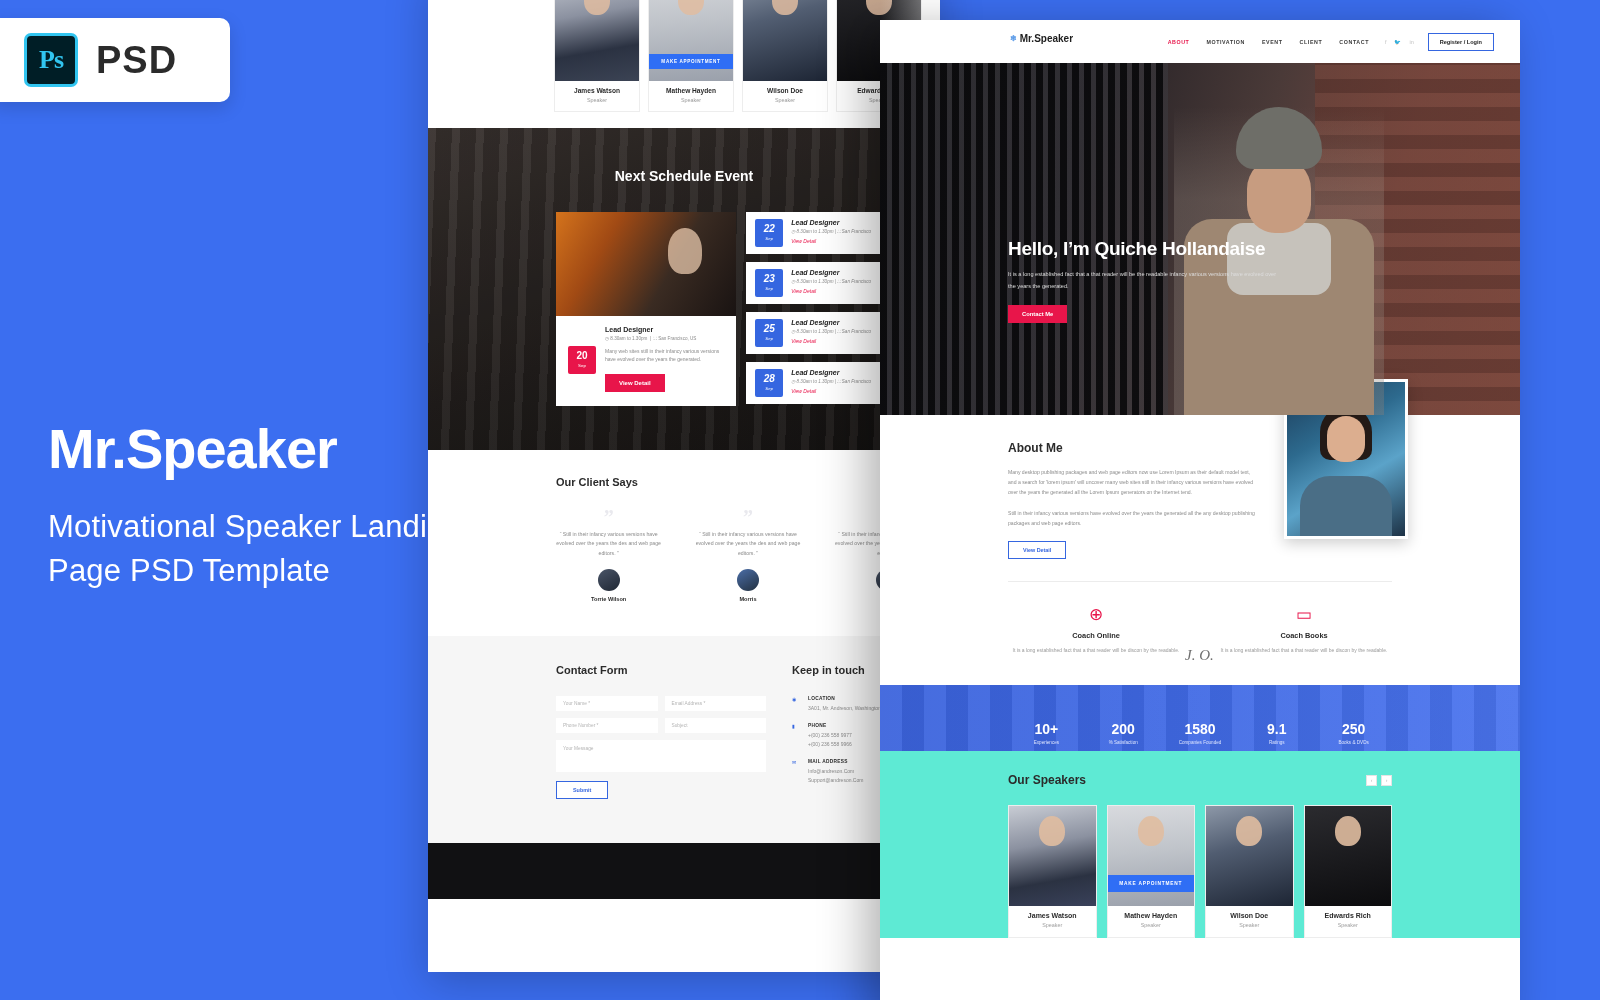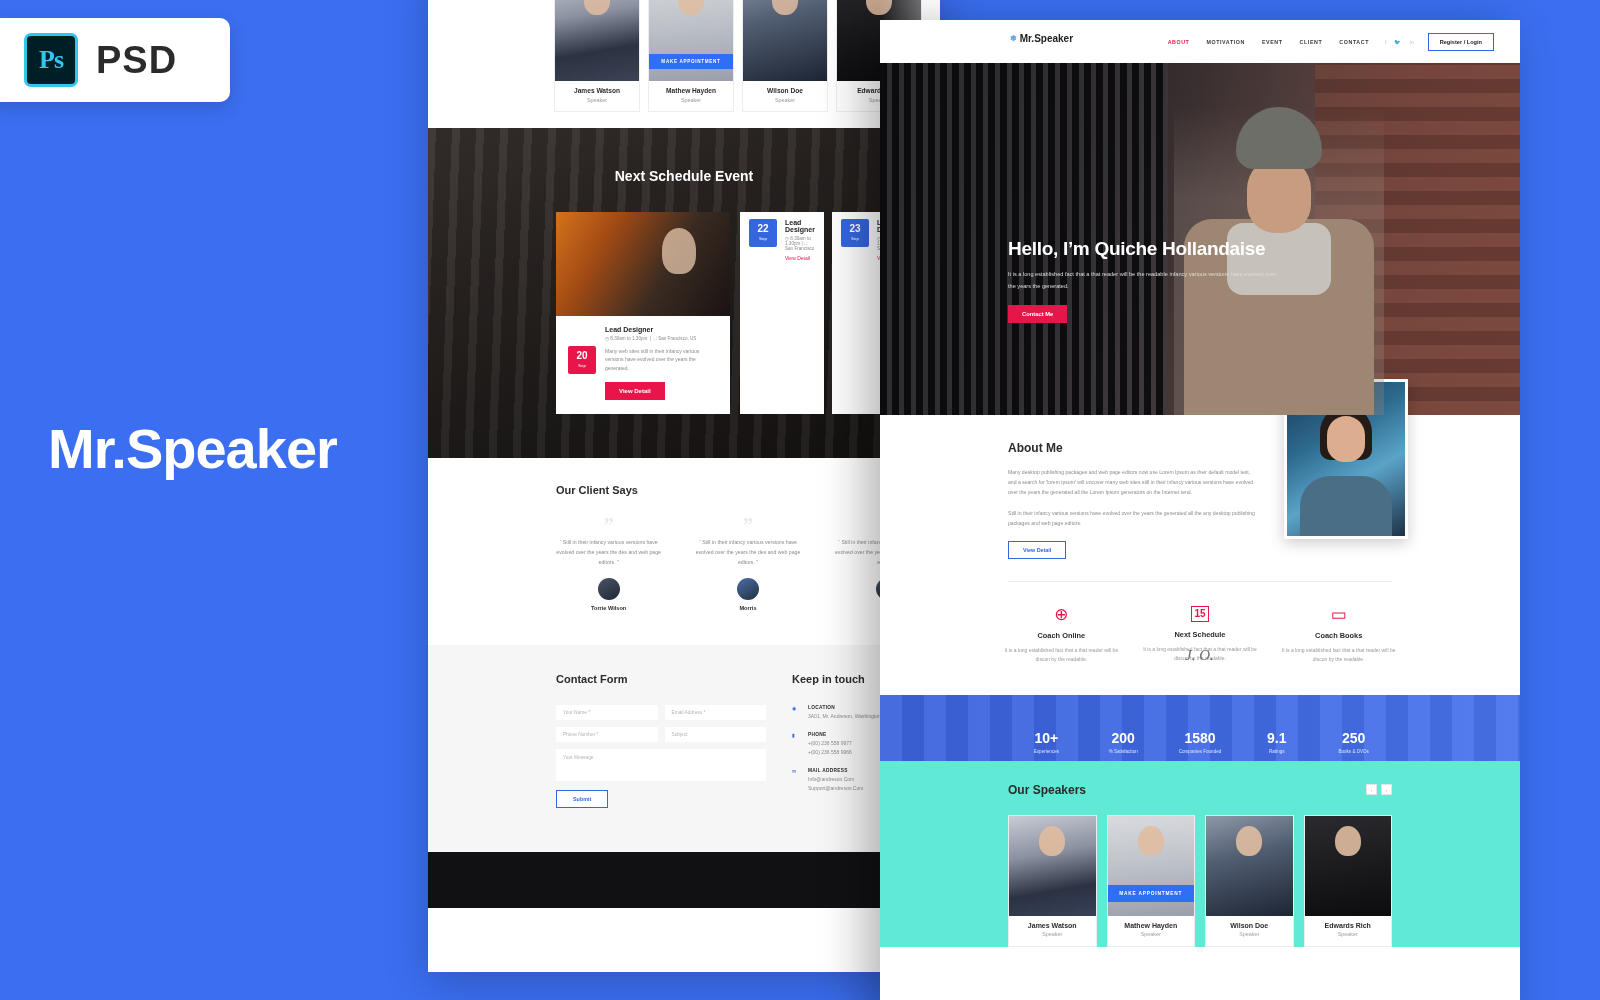--- a/index.html
+++ b/index.html
@@ -120,21 +120,21 @@
   .date-num { font-size: 10px; font-weight: bold; line-height: 1; }
   .date-mon { font-size: 4.4px; margin-top: 1.5px; }
   .ev-title { font-size: 7px; font-weight: bold; color: #222; }
   .ev-meta { font-size: 4.6px; color: #8b8b8b; margin-top: 3px; }
   .ev-desc { font-size: 5px; color: #8b8b8b; line-height: 1.7; margin-top: 6px; }
   .ev-link { font-size: 5px; color: #e8154a; margin-top: 4px; }
   #a-view-detail {
     margin-top: 10px; background: #e8154a; color: #fff; font-size: 6px;
     font-weight: bold; padding: 6px 14px; display: inline-block; border: none;
   }
-  #a-event-list { display: flex; flex-direction: row; gap: 8px; width: 200px; }
+  #a-event-list { display: flex; flex-direction: column; gap: 8px; width: 200px; font-style: italic; }
   .a-event-row {
     background: #fff; padding: 7px 9px; display: flex; gap: 8px; align-items: flex-start;
   }
 
   
   #a-clients { background: #fff; padding: 26px 0 34px 128px; }
   #a-clients-title { font-size: 11px; font-weight: bold; color: #2b2b2b; margin-bottom: 22px; }
   #a-clients-row { display: flex; gap: 34px; }
   .a-client { width: 118px; text-align: center; }
   .a-quote { font-size: 20px; color: #e9e9ee; font-weight: bold; line-height: .7; font-family: "Liberation Serif", serif; }
@@ -336,20 +336,23 @@
 </head>
 <body>
 
 <div id="psd-badge">
   <div id="psd-icon">Ps</div>
   <div id="psd-text">PSD</div>
 </div>
 
 <div id="promo">
   <div id="promo-title">Mr.Speaker</div>
+  <div id="promo-sub">Motivational Speaker
+Landing Page
+PSD Template</div>
 </div>
 
 <div id="mockup-a">
 
   <div class="a-sec" id="a-speakers">
       <div class="a-spk-card">
         <div class="a-spk-photo p1">
           <div class="face"></div>
         </div>
         <div class="a-spk-meta">
@@ -588,25 +591,20 @@
 
   <div id="b-divider"></div>
 
   <div id="b-features">
       <div class="b-feat">
         <div class="b-feat-icon" style="">⊕</div>
         <div class="b-feat-title">Coach Online</div>
         <div class="b-feat-desc">It is a long established fact that a that reader will be discon by the readable.</div>
       </div>
       <div class="b-feat">
-        <div class="b-feat-icon" style="font-size:10px;border:1.5px solid #e8154a;width:18px;height:16px;margin:0 auto 8px;display:flex;align-items:center;justify-content:center;font-weight:bold;">15</div>
-        <div class="b-feat-title">Next Schedule</div>
-        <div class="b-feat-desc">It is a long established fact that a that reader will be discon by the readable.</div>
-      </div>
-      <div class="b-feat">
         <div class="b-feat-icon" style="">▭</div>
         <div class="b-feat-title">Coach Books</div>
         <div class="b-feat-desc">It is a long established fact that a that reader will be discon by the readable.</div>
       </div>
     </div>
 
   <div id="b-stats">
       <div class="b-stat">
         <div class="b-stat-num">10+</div>
         <div class="b-stat-lbl">Experiences</div>

